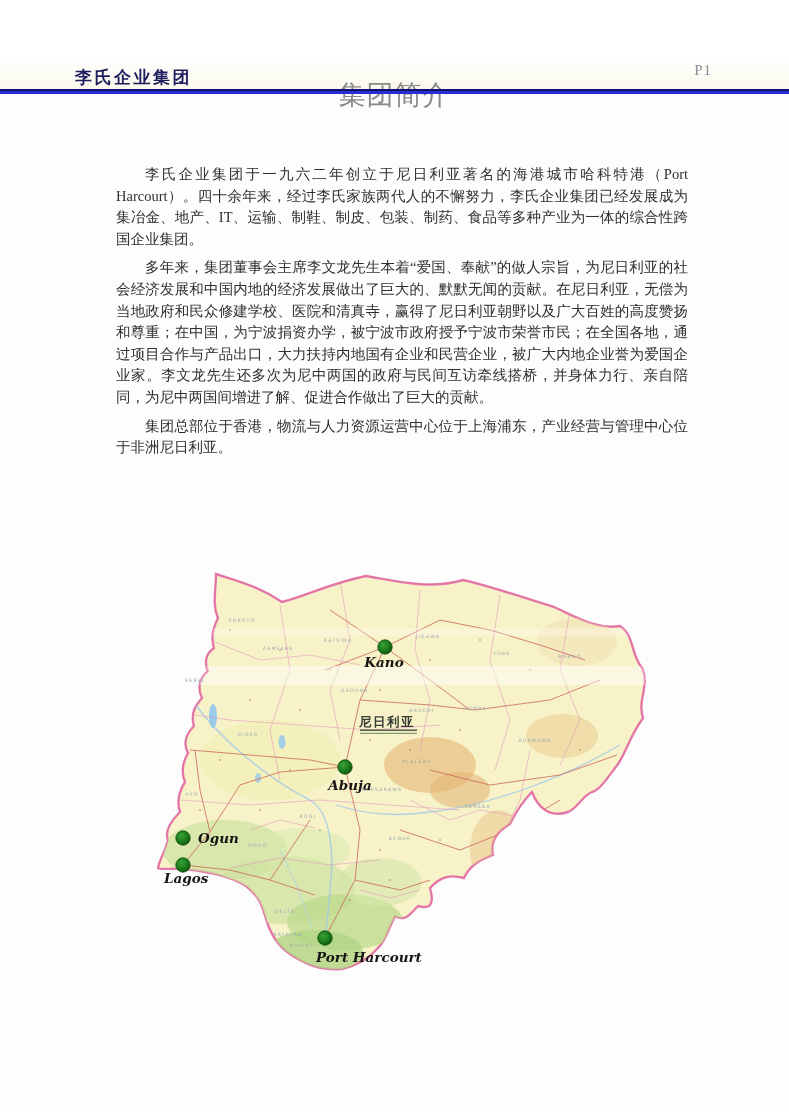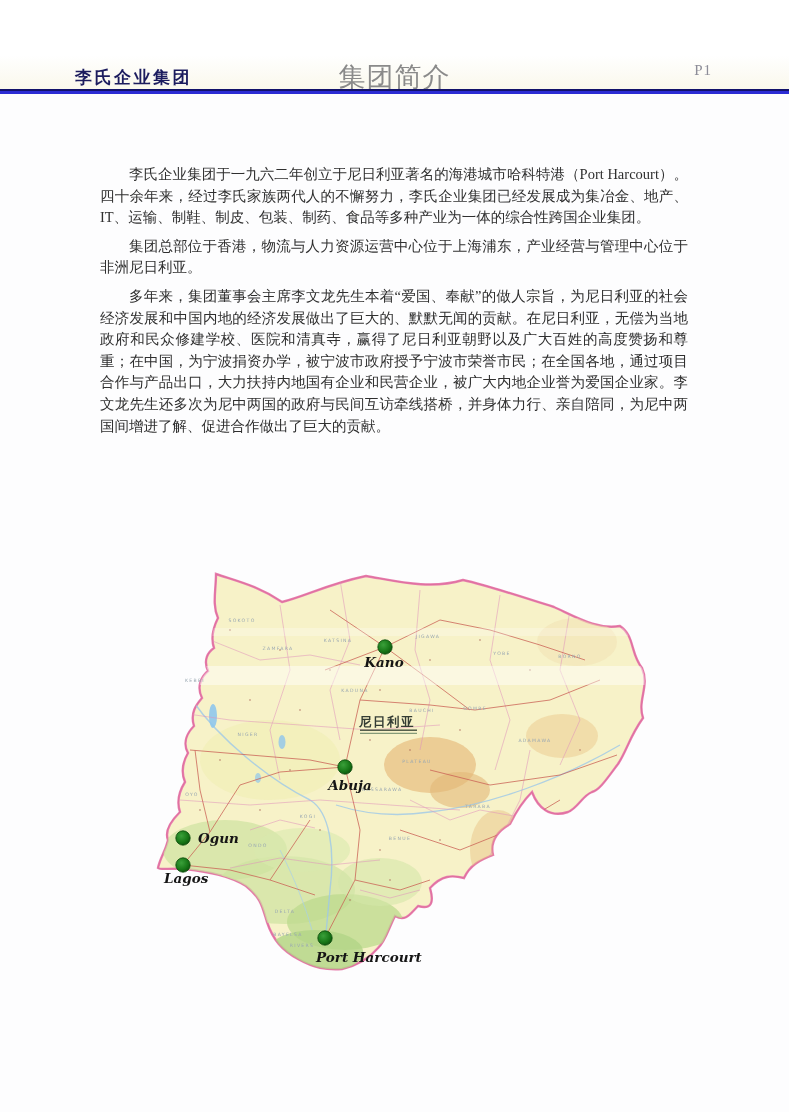--- a/index.html
+++ b/index.html
@@ -18,36 +18,36 @@
     background:linear-gradient(#ffffff 0%,#ffffff 62%,#faf8ec 100%);
   }
   .company-name{
     position:absolute;left:75px;top:66px;
     font-size:17px;font-weight:bold;color:#1c1c5e;
     letter-spacing:2.5px;white-space:nowrap;
   }
   .page-title{
     position:absolute;left:0;right:0;top:59px;text-align:center;
     font-size:27px;font-weight:normal;color:#8a8a8a;
-    letter-spacing:1px;margin:0;
+    letter-spacing:1px;margin:18px;
   }
   .page-number{
     position:absolute;right:77px;top:62px;
     font-size:15px;color:#8d8d98;letter-spacing:1px;margin-left:12px;
   }
   .rule-dark{position:absolute;left:0;top:89px;width:789px;height:2px;background:#12126a;}
   .rule-blue{position:absolute;left:0;top:91px;width:789px;height:3px;background:#2b2bd4;}
 
   
   .content{
     position:absolute;left:100px;top:164px;width:588px;
     font-size:14.5px;line-height:21.6px;color:#2f2f2f;
     text-align:justify;
   }
-  .content p{margin:0 0 7px 0;text-indent:2em;}
+  .content p{margin:0 0 7px 16px;text-indent:2em;}
 
   
   .map-figure{position:absolute;left:130px;top:550px;width:540px;height:440px;margin:0;}
   .map-figure svg{display:block;width:540px;height:440px;}
 
   .state-label{font-family:"DejaVu Sans","Liberation Sans",sans-serif;font-size:4.6px;
     fill:#9aa8b2;letter-spacing:1.3px;text-anchor:middle;}
   .city-label{font-family:"DejaVu Serif","Liberation Serif",serif;
     font-style:italic;font-weight:bold;font-size:13.5px;fill:#151515;}
   .country-label{font-family:"DejaVu Sans","Liberation Sans",sans-serif;
@@ -61,22 +61,22 @@
   <div class="header">
     <span class="company-name">李氏企业集团</span>
     <h1 class="page-title">集团简介</h1>
     <span class="page-number">P1</span>
   </div>
   <div class="rule-dark"></div>
   <div class="rule-blue"></div>
 
   <div class="content">
     <p>李氏企业集团于一九六二年创立于尼日利亚著名的海港城市哈科特港（Port Harcourt）。四十余年来，经过李氏家族两代人的不懈努力，李氏企业集团已经发展成为集冶金、地产、IT、运输、制鞋、制皮、包装、制药、食品等多种产业为一体的综合性跨国企业集团。</p>
+    <p>多年来，集团董事会主席李文龙先生本着“爱国、奉献”的做人宗旨，为尼日利亚的社会经济发展和中国内地的经济发展做出了巨大的、默默无闻的贡献。在尼日利亚，无偿为当地政府和民众修建学校、医院和清真寺，赢得了尼日利亚朝野以及广大百姓的高度赞扬和尊重；在中国，为宁波捐资办学，被宁波市政府授予宁波市荣誉市民；在全国各地，通过项目合作与产品出口，大力扶持内地国有企业和民营企业，被广大内地企业誉为爱国企业家。李文龙先生还多次为尼中两国的政府与民间互访牵线搭桥，并身体力行、亲自陪同，为尼中两国间增进了解、促进合作做出了巨大的贡献。</p>
     <p>集团总部位于香港，物流与人力资源运营中心位于上海浦东，产业经营与管理中心位于非洲尼日利亚。</p>
-    <p>多年来，集团董事会主席李文龙先生本着“爱国、奉献”的做人宗旨，为尼日利亚的社会经济发展和中国内地的经济发展做出了巨大的、默默无闻的贡献。在尼日利亚，无偿为当地政府和民众修建学校、医院和清真寺，赢得了尼日利亚朝野以及广大百姓的高度赞扬和尊重；在中国，为宁波捐资办学，被宁波市政府授予宁波市荣誉市民；在全国各地，通过项目合作与产品出口，大力扶持内地国有企业和民营企业，被广大内地企业誉为爱国企业家。李文龙先生还多次为尼中两国的政府与民间互访牵线搭桥，并身体力行、亲自陪同，为尼中两国间增进了解、促进合作做出了巨大的贡献。</p>
   </div>
 
   <figure class="map-figure">
     <svg viewBox="0 0 540 440">
       <defs>
         <radialGradient id="dotGrad" cx="38%" cy="35%" r="75%">
           <stop offset="0%" stop-color="#3aa03a"></stop>
           <stop offset="60%" stop-color="#187818"></stop>
           <stop offset="100%" stop-color="#0b4d0b"></stop>
         </radialGradient>

